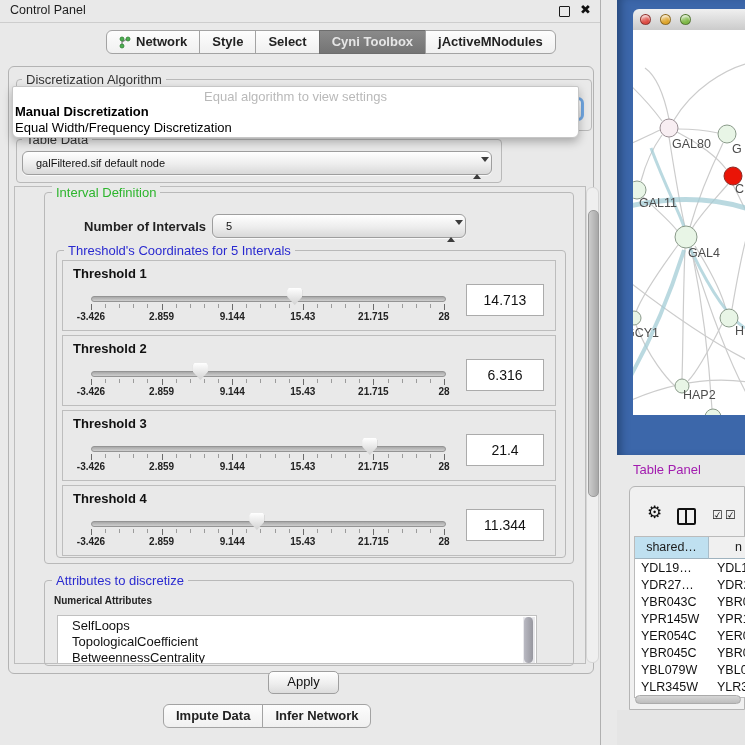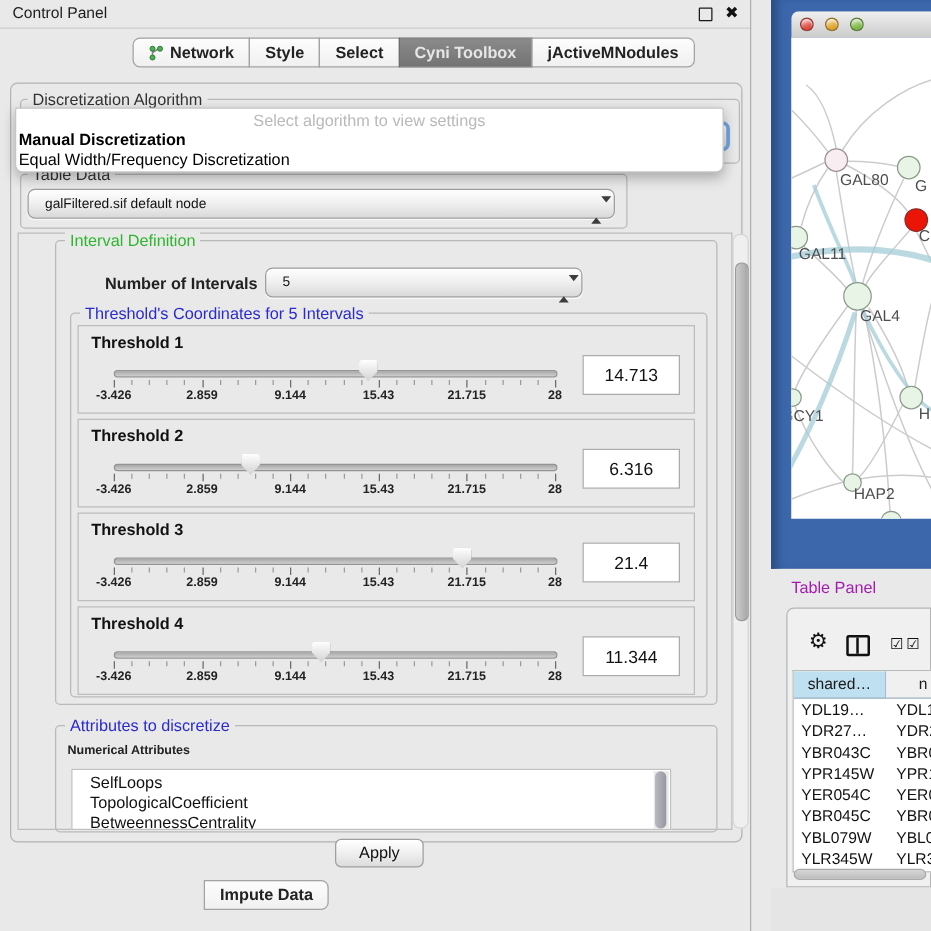--- a/index.html
+++ b/index.html
@@ -140,21 +140,21 @@
       </div>
     </div>
 
   <div id="outer-box" class="abs"></div>
 
   <div class="abs groupbox" style="left:16px;top:79px;width:574px;height:50px;"></div>
   <span class="group-title" style="left:22px;top:72px;">Discretization Algorithm</span>
   <div id="algo-combo-focus" class="abs"></div>
 
   <div id="algo-popup" class="abs">
-    <div class="hint">Select algorithm to view settings</div>
+    <div class="hint">Equal algorithm to view settings</div>
     <div class="opt1">Manual Discretization</div>
     <div class="opt2">Equal Width/Frequency Discretization</div>
   </div>
 
   <div class="abs groupbox" style="left:16px;top:139px;width:484px;height:42px;"></div>
   <span class="group-title" style="left:22px;top:132px;">Table Data</span>
   <div class="abs mac-combo" style="left:22px;top:151px;width:470px;">
     <span>galFiltered.sif default node</span>
     <span class="spinner"><span class="up"></span><span class="dn"></span></span>
   </div>
@@ -343,20 +343,21 @@
       </div>
     <div id="attr-scroll">
         <span class="thumb"></span>
       </div>
   </div>
 
   <div id="apply-btn" class="abs">Apply</div>
 
   <div class="abs seg-bar" id="bottom-tabs" style="left:145px;top:704px;">
       <div class="seg">Impute Data</div>
+      <div class="seg">Infer Network</div>
     </div>
 </div>
 
 <div id="desktop" class="abs"></div>
 
 <div id="net-window" class="abs">
   <div id="net-titlebar">
       <span class="light" style="left: 7px; background: radial-gradient(circle at 35% 30%, rgba(255, 255, 255, 0.4), transparent 60%), rgb(221, 74, 66);"></span>
       <span class="light" style="left: 27px; background: radial-gradient(circle at 35% 30%, rgba(255, 255, 255, 0.4), transparent 60%), rgb(221, 164, 42);"></span>
       <span class="light" style="left: 47px; background: radial-gradient(circle at 35% 30%, rgba(255, 255, 255, 0.4), transparent 60%), rgb(125, 184, 69);"></span>

